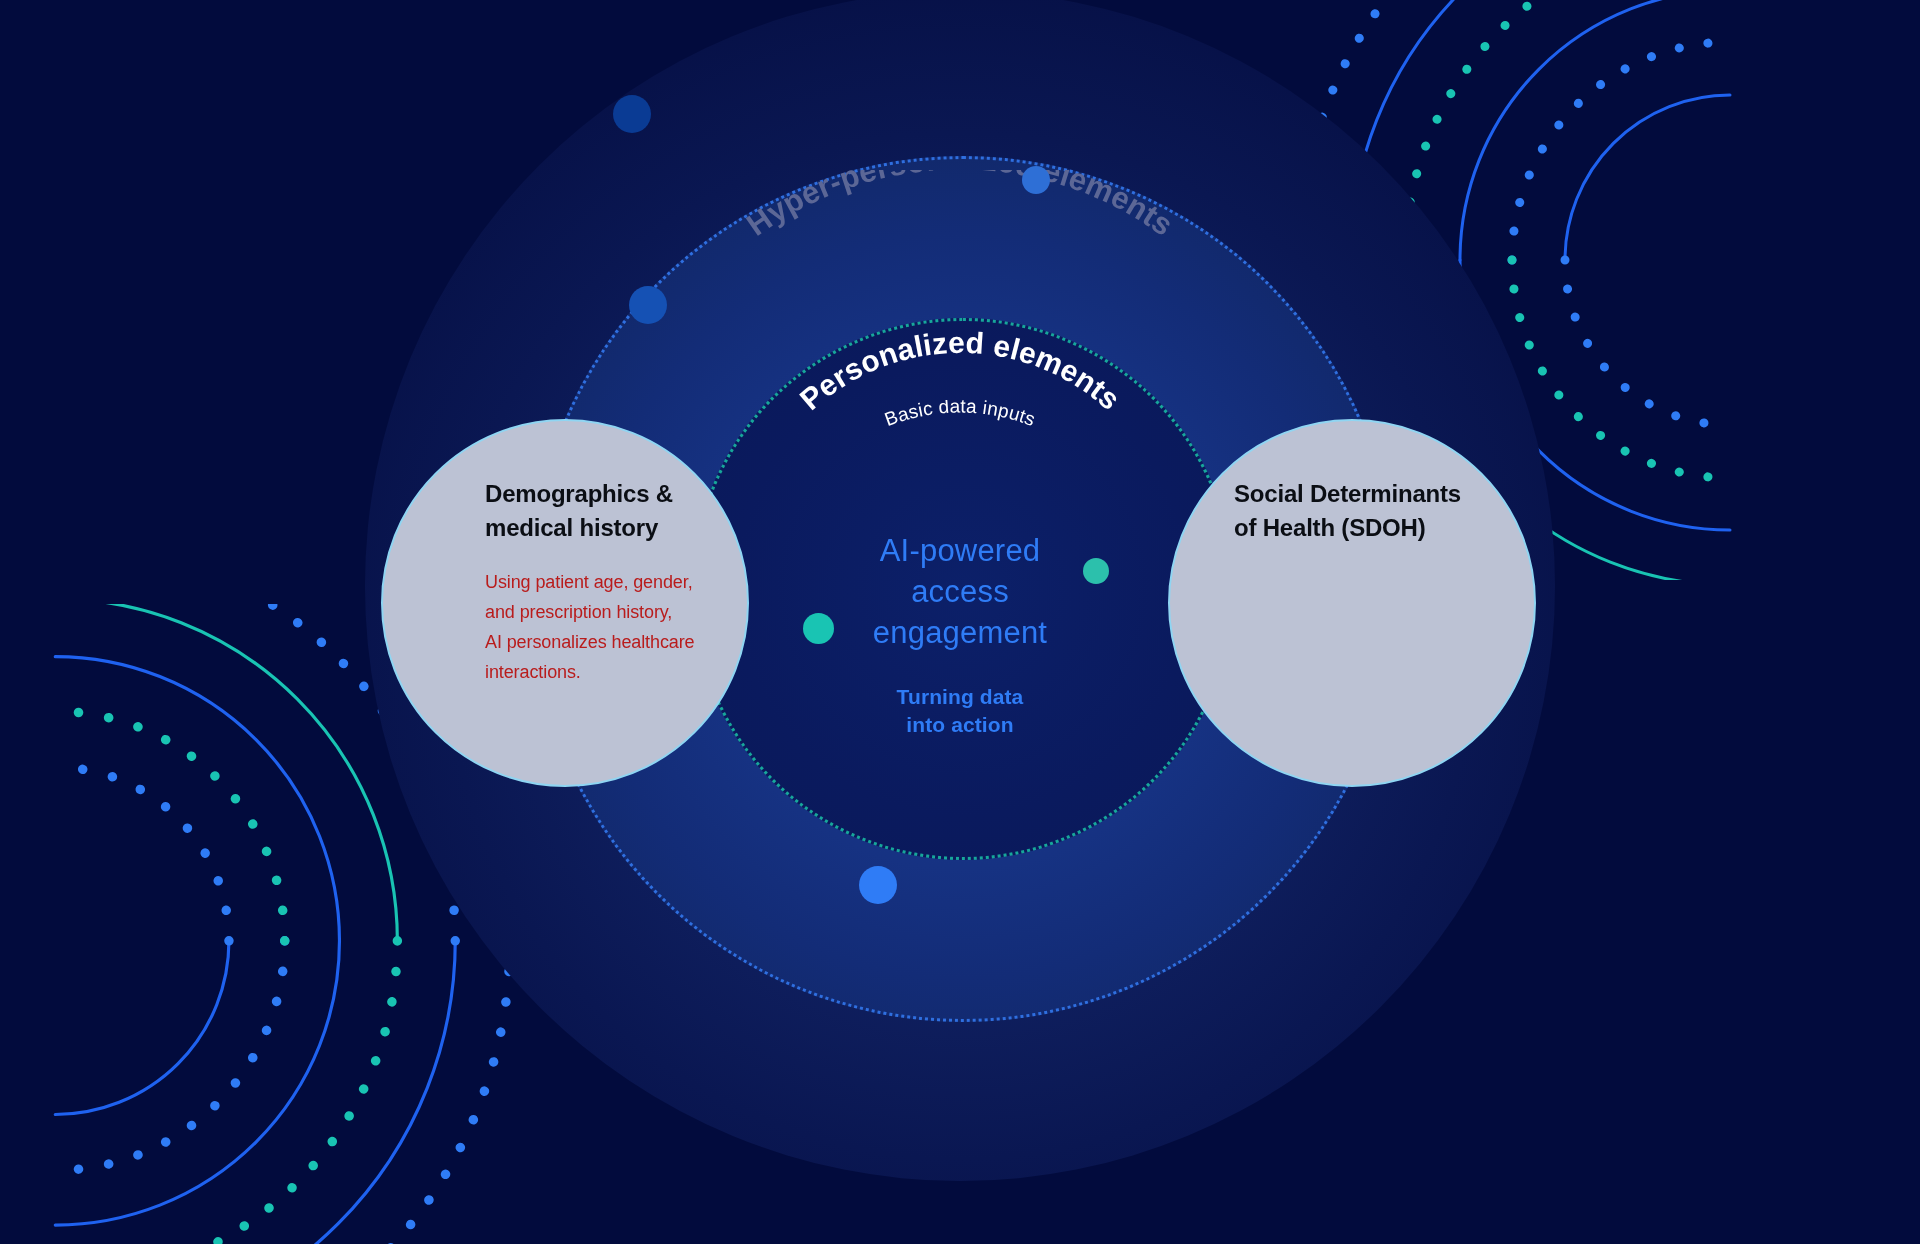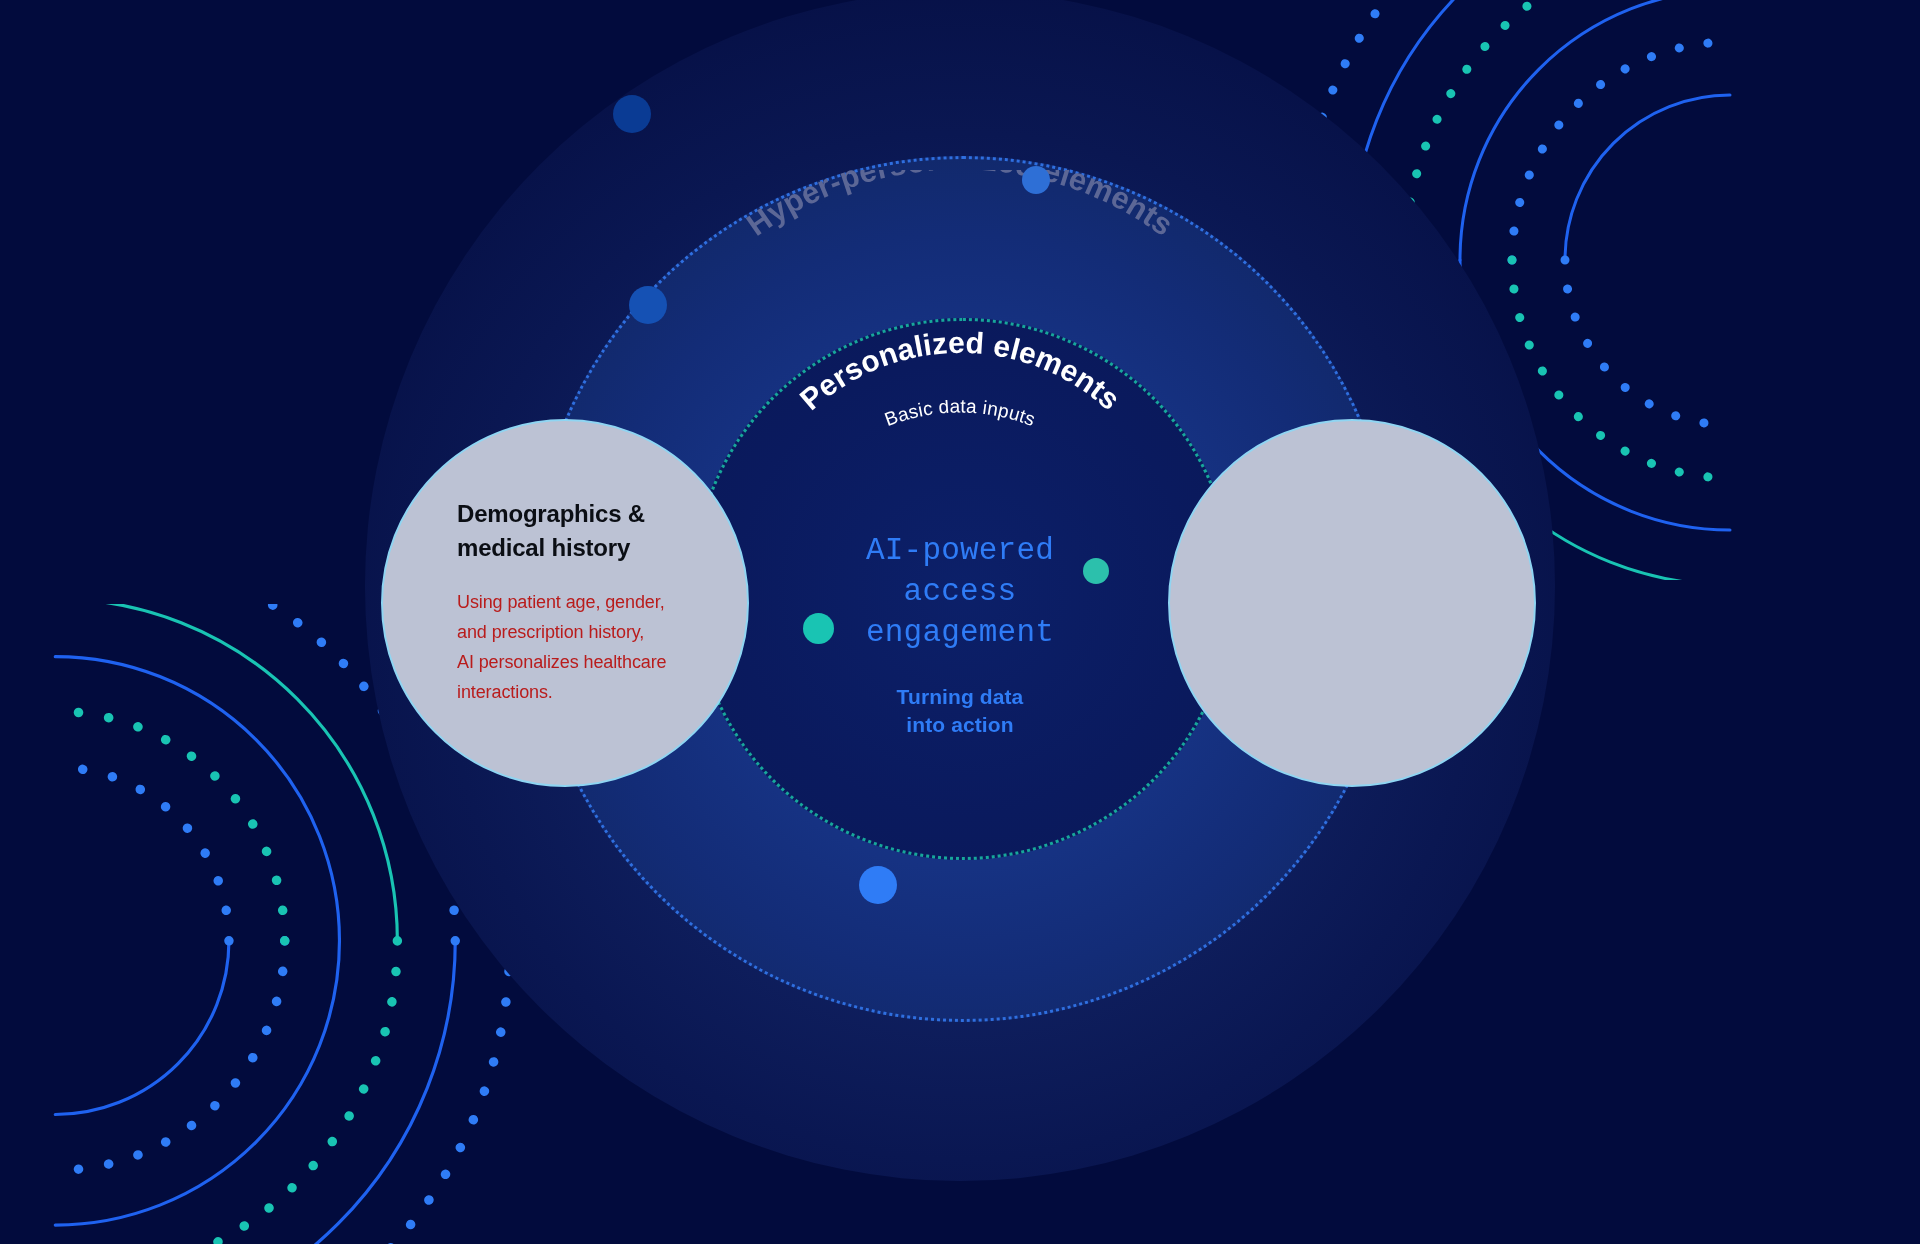--- a/index.html
+++ b/index.html
@@ -43,37 +43,36 @@
   .curvetext text{ font-family:"Liberation Sans",sans-serif; }
 
   
   #center-copy{
     position:absolute;left:700px;top:530px;width:520px;
     text-align:center;pointer-events:none;
   }
   #center-title{
     font-size:31px;line-height:41px;color:#2f7cf6;font-weight:400;
     letter-spacing:.2px;
-    font-family:Liberation Mono, monospace;
   }
   #center-sub{
     margin-top:30px;font-size:21px;line-height:28px;color:#2f7cf6;
     font-weight:700;letter-spacing:.1px;
   }
 
   
   .sidecircle{
     position:absolute;width:368px;height:368px;border-radius:50%;
     background:#bcc2d4;border:2px solid #8fd5f2;
     box-sizing:border-box;
   }
   #card-left{left:381px;top:419px;}
   #card-right{left:1168px;top:419px;}
 
-  .card-body{position:absolute;top:76px;width:300px;}
+  .card-body{position:absolute;top:56px;width:300px;margin-left:28px;}
   #card-left .card-body{left:74px;}
   #card-right .card-body{left:36px;}
 
   .card-title{
     font-size:24px;line-height:34px;font-weight:700;color:#0b0e14;
     letter-spacing:-.2px;
   }
   .card-text{
     margin-top:22px;font-size:18px;line-height:30px;color:#b91c1c;
     letter-spacing:-.1px;
@@ -196,20 +195,24 @@
         <div>Using patient age, gender,</div>
         <div>and prescription history,</div>
         <div>AI personalizes healthcare</div>
         <div>interactions.</div>
       </div>
     </div>
   </div>
 
   <div class="sidecircle" id="card-right">
     <div class="card-body">
+      <div class="card-title">
+        <div>Social Determinants</div>
+        <div>of Health (SDOH)</div>
+      </div>
     </div>
   </div>
 
   <div class="dot" id="dot-outer-tl"></div>
   <div class="dot" id="dot-outer-l"></div>
   <div class="dot" id="dot-mid-top"></div>
   <div class="dot" id="dot-mid-bot"></div>
   <div class="dot" id="dot-inner-l"></div>
   <div class="dot" id="dot-inner-r"></div>
 

